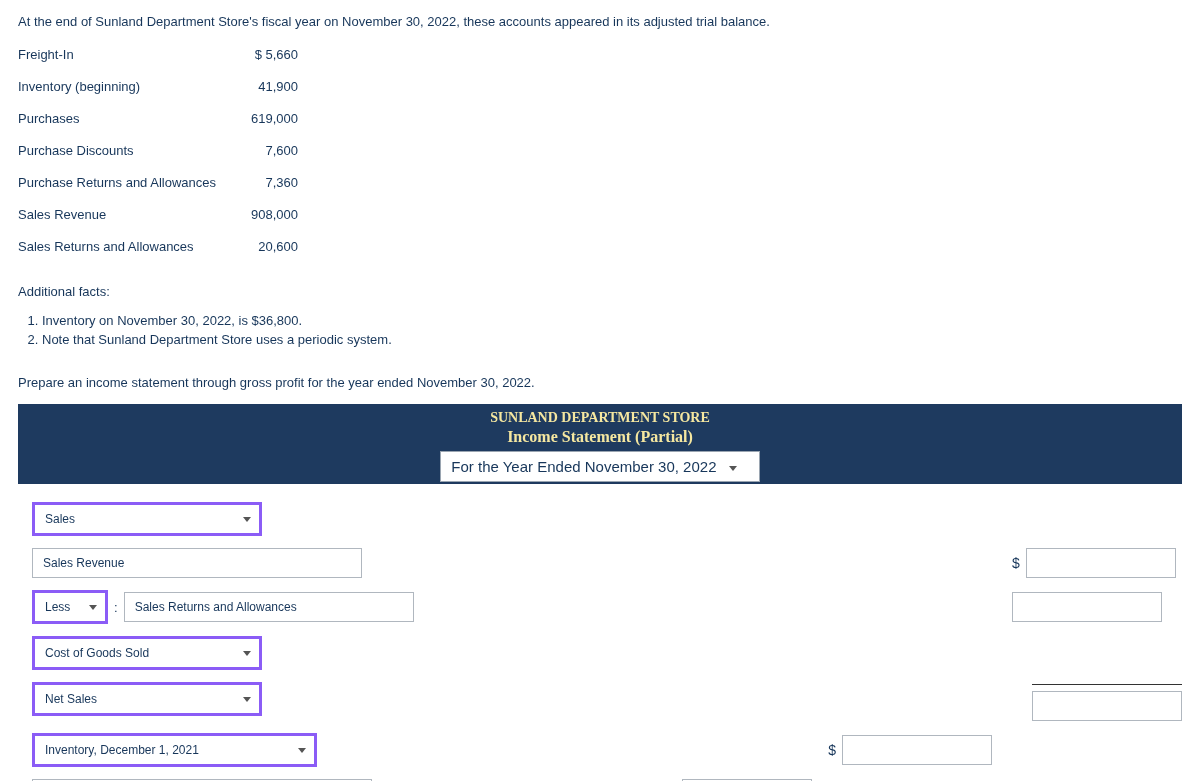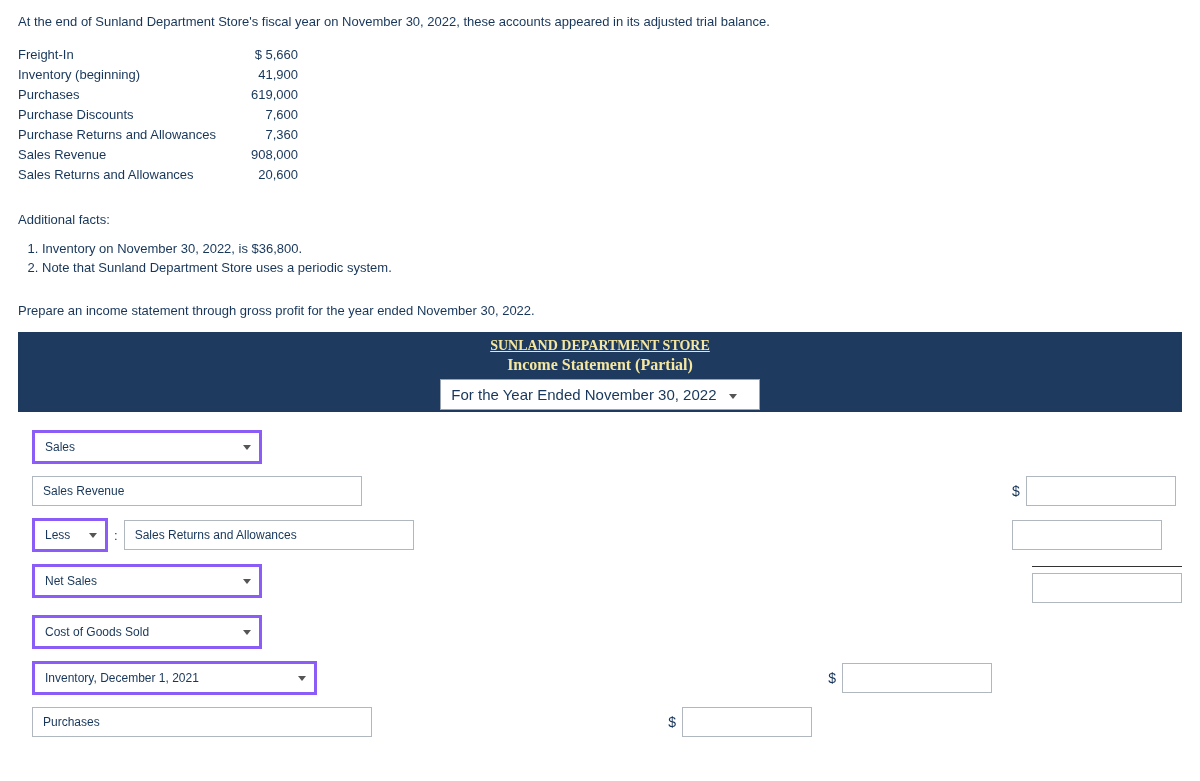--- a/index.html
+++ b/index.html
@@ -11,21 +11,21 @@
     color: #17365a;
     background: #fff;
     width: 1200px;
   }
   .intro {
     margin-bottom: 18px;
   }
   .accounts {
     display: grid;
     grid-template-columns: 210px 70px;
-    row-gap: 5px;
+    row-gap: 17px;
     margin-bottom: 30px;
   }
   .accounts .label { white-space: nowrap; }
   .accounts .val { text-align: right; }
   .section-head { margin-bottom: 14px; }
   ol { margin: 0 0 28px 0; padding-left: 24px; }
   ol li { margin-bottom: 4px; }
   .prep { margin-bottom: 14px; }
   .banner {
     background: #1e3a5f;
@@ -40,21 +40,20 @@
     transform: translateX(-50%);
     text-align: center;
     width: 320px;
   }
   .banner-title {
     color: #f5e7a0;
     font-weight: bold;
     font-family: Georgia, 'Times New Roman', serif;
     font-size: 14px;
     margin-bottom: 2px;
-    text-decoration: underline;
   }
   .banner-sub {
     color: #f5e7a0;
     font-weight: bold;
     font-family: Georgia, 'Times New Roman', serif;
     font-size: 16px;
     margin-bottom: 5px;
   }
   .banner-select {
     background: #fff;
@@ -207,39 +206,39 @@
     </div>
     <span style="margin:0 6px;">:</span>
     <div class="inp w290">
       <span>Sales Returns and Allowances</span>
     </div>
     <div class="col-right" style="min-width:170px;">
       <span class="inp w150"></span>
     </div>
   </div>
 
+  <div class="row">
+    <div class="sel w230">
+      <span class="txt">Cost of Goods Sold</span>
+      <span class="caret"></span>
+    </div>
+  </div>
+
   <div class="row" style="align-items:flex-start;">
     <div class="sel w230">
       <span class="txt">Net Sales</span>
       <span class="caret"></span>
     </div>
     <div class="row-group-right">
       <div class="underline"></div>
       <span class="inp w150"></span>
     </div>
   </div>
 
   <div class="row">
-    <div class="sel w230">
-      <span class="txt">Cost of Goods Sold</span>
-      <span class="caret"></span>
-    </div>
-  </div>
-
-  <div class="row">
     <div class="sel w285">
       <span class="txt">Inventory, December 1, 2021</span>
       <span class="caret"></span>
     </div>
     <div class="col-right" style="margin-right:190px;">
       <span class="dollar">$</span>
       <span class="inp w340" style="width:150px;"></span>
     </div>
   </div>
 

